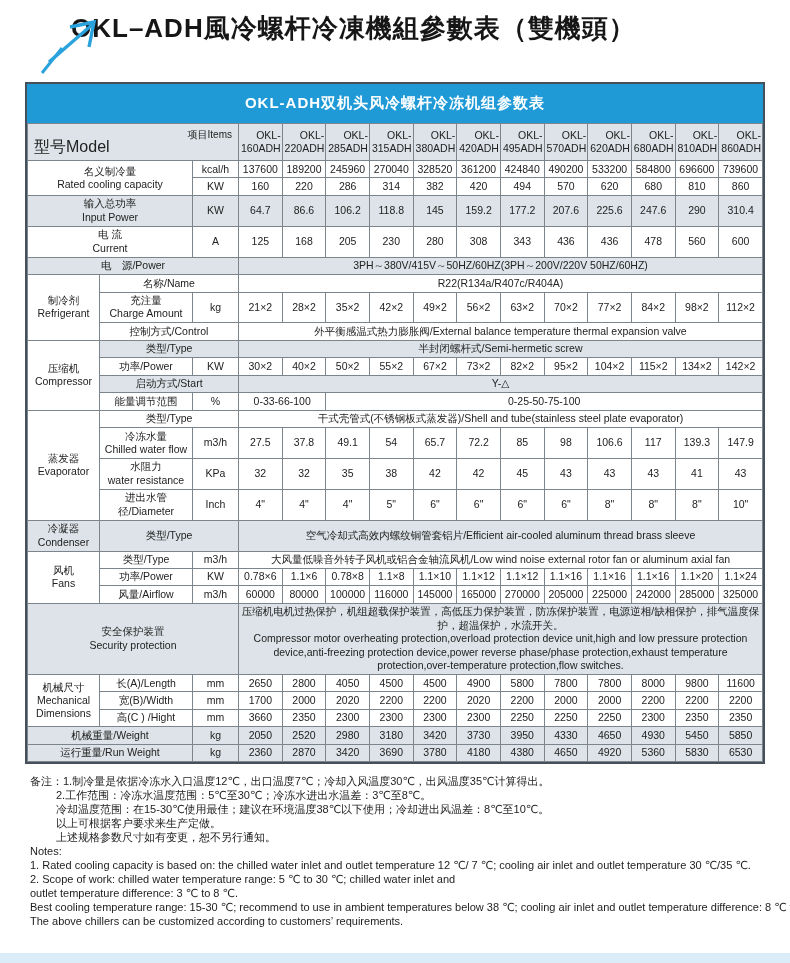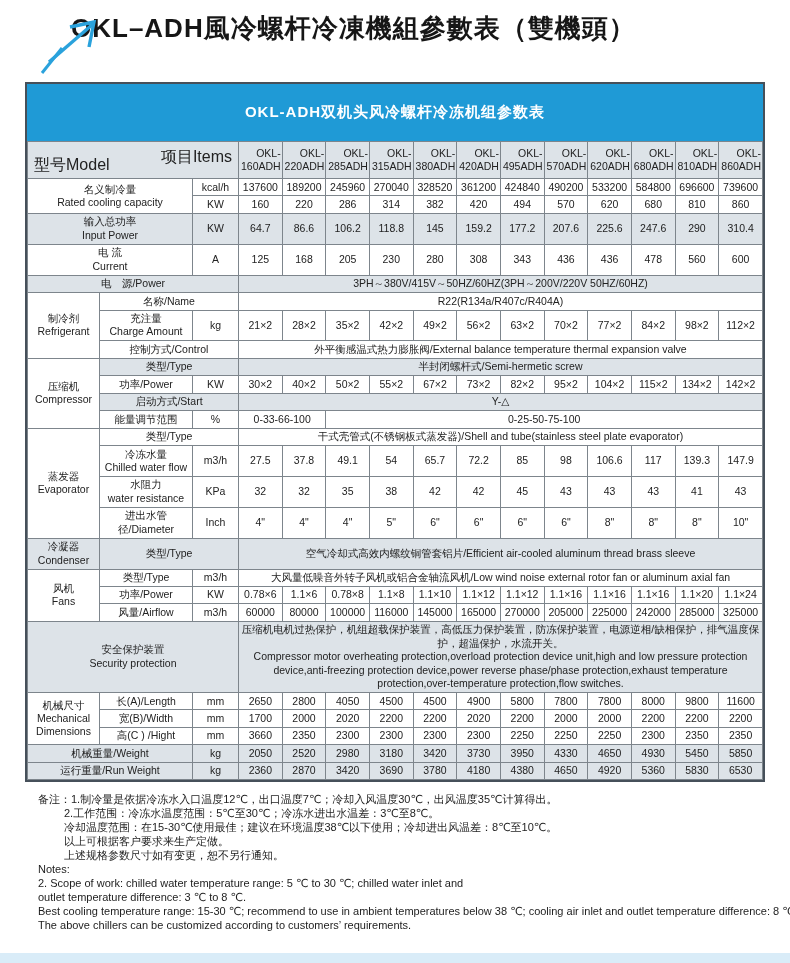--- a/index.html
+++ b/index.html
@@ -9,40 +9,40 @@
     font-family:"Liberation Sans","DejaVu Sans",sans-serif;
   }
   
   .page-header{position:relative;padding:13px 10px 6px 71px;height:74px;box-sizing:border-box;}
   .arrow-logo{position:absolute;left:36px;top:12px;width:80px;height:64px;}
   .title-cn{font-size:26px;font-weight:600;color:#161616;letter-spacing:1px;line-height:1.2;white-space:nowrap;}
   .title-en{font-size:18.5px;color:#1b1b1b;margin-top:2px;white-space:nowrap;}
   
   .table-wrap{margin:8px 25px 0 25px;border:2px solid #46505a;}
   .band{background:#1f9ad6;color:#fff;text-align:center;font-size:15px;font-weight:bold;
-        letter-spacing:1px;padding:19px 0;}
+        letter-spacing:1px;padding:10px 0;}
   table.spec{border-collapse:collapse;width:100%;table-layout:fixed;}
   table.spec td{
     border:1px solid #7d858c;text-align:center;vertical-align:middle;
     font-size:10.5px;line-height:1.28;padding:1.5px 1px;background:#ffffff;
     overflow:hidden;word-wrap:break-word;
   }
   tr.shaded td{background:#dde3e8;}
   td.plain{background:#ffffff !important;}
   td.left{text-align:left;padding:3px 6px;line-height:1.38;font-size:10.8px;}
   td.model div{line-height:1.25;text-align:right;}
   td.corner{position:relative;height:33px;
     background-image:linear-gradient(to bottom right,transparent calc(50% - 0.7px),#6d757c calc(50% - 0.7px),#6d757c calc(50% + 0.7px),transparent calc(50% + 0.7px));
   }
   .corner-model{position:absolute;left:6px;bottom:3px;font-size:16px;}
-  .corner-items{position:absolute;right:6px;top:5px;font-size:16px;}
+  .corner-items{position:absolute;right:6px;top:5px;font-size:10px;}
   .ln{pointer-events:none;}
   
   .notes{margin:11px 25px 0 30px;}
-  .note-line{font-size:11px;line-height:1.27;color:#1d1d1d;white-space:nowrap;margin-left:8px;}
+  .note-line{font-size:11px;line-height:1.27;color:#1d1d1d;white-space:nowrap;}
   .note-line.indent{padding-left:26px;}
   
   .bottom-strip{position:absolute;left:0;bottom:0;width:100%;height:10px;background:#d9ecf8;}
 </style>
 </head>
 <body>
 
 <div class="page-header">
   <svg class="arrow-logo" viewBox="0 0 80 64" aria-hidden="true">
     <path d="M6 61 L26 36" fill="none" stroke="#2aa2dc" stroke-width="3"></path>
@@ -954,19 +954,20 @@
   </table>
 </div>
 
 <div class="notes">
     <div class="note-line">备注：1.制冷量是依据冷冻水入口温度12℃，出口温度7℃；冷却入风温度30℃，出风温度35℃计算得出。</div>
     <div class="note-line indent">2.工作范围：冷冻水温度范围：5℃至30℃；冷冻水进出水温差：3℃至8℃。</div>
     <div class="note-line indent">冷却温度范围：在15-30℃使用最佳；建议在环境温度38℃以下使用；冷却进出风温差：8℃至10℃。</div>
     <div class="note-line indent">以上可根据客户要求来生产定做。</div>
     <div class="note-line indent">上述规格参数尺寸如有变更，恕不另行通知。</div>
     <div class="note-line">Notes:</div>
+    <div class="note-line">1. Rated cooling capacity is based on: the chilled water inlet and outlet temperature 12 ℃/ 7 ℃; cooling air inlet and outlet temperature 30 ℃/35 ℃.</div>
     <div class="note-line">2. Scope of work: chilled water temperature range: 5 ℃ to 30 ℃; chilled water inlet and</div>
     <div class="note-line">outlet temperature difference: 3 ℃ to 8 ℃.</div>
     <div class="note-line">Best cooling temperature range: 15-30 ℃; recommend to use in ambient temperatures below 38 ℃; cooling air inlet and outlet temperature difference: 8 ℃ to 10 ℃.</div>
     <div class="note-line">The above chillers can be customized according to customers’ requirements.</div>
   </div>
 
 <div class="bottom-strip"></div>
 
 </body></html>

